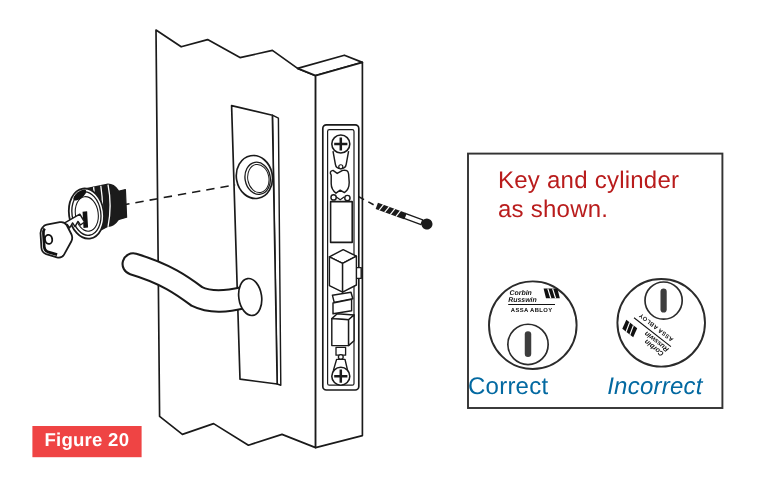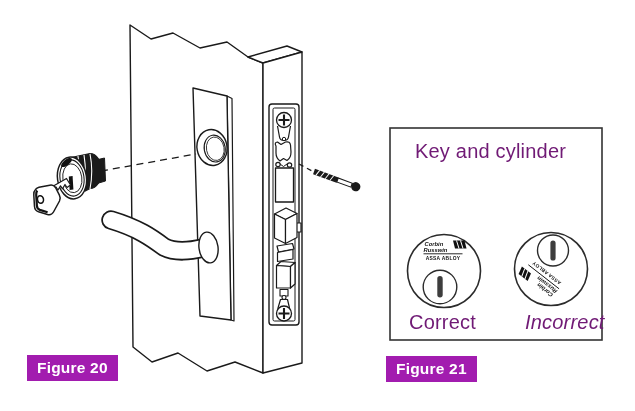--- a/index.html
+++ b/index.html
@@ -4,27 +4,27 @@
 <style>
   html,body{margin:0;padding:0;background:#ffffff;}
   #stage{
     position:relative;width:635px;height:411px;background:#ffffff;
     font-family:"Liberation Sans", sans-serif;overflow:hidden;
   }
   #art{position:absolute;left:0;top:0;z-index:1;}
   .txt{position:absolute;z-index:2;color:#111;}
   .note{
     left:415px;top:140px;font-size:20px;line-height:23.5px;
-    letter-spacing:0.2px;color:#701a75;
+    letter-spacing:0.2px;color:#b91c1c;
   }
-  .cap{font-size:20px;letter-spacing:0.2px;color:#701a75;padding-left:19px;}
+  .cap{font-size:20px;letter-spacing:0.2px;color:#0369a1;}
   #correct-cap{left:390px;top:311px;}
   #incorrect-cap{left:506px;top:311px;font-style:italic;}
   .figlabel{
-    background:#a21caf;color:#fff;font-weight:bold;font-size:15.5px;
+    background:#ef4444;color:#fff;font-weight:bold;font-size:15.5px;
     line-height:19px;padding:3px 10px 4px 10px;letter-spacing:0.2px;
   }
   #fig20{left:27px;top:355px;}
   #fig21{left:386px;top:356px;}
 </style>
 </head>
 <body>
 
 <div id="stage">
 
@@ -155,20 +155,20 @@
         <path d="M10,-10.5 L21.5,-10.5 L23.5,-2.5 L12,-2.5 Z" fill="#111111"></path>
         <path d="M13.5,-10.5 L16,-2.5 M17.5,-10.5 L20,-2.5" stroke="#ffffff" stroke-width="1" fill="none"></path>
         <path d="M-19.5,2.8 L19.5,2.8" stroke="#111111" stroke-width="0.9" fill="none"></path>
         <text x="0" y="9.3" font-size="4.9" font-weight="bold" text-anchor="middle" letter-spacing="0.3">ASSA ABLOY</text>
       </g>
     </g>
   </svg>
 
   <div class="txt note">
     <div>Key and cylinder</div>
+    <div>as shown.</div>
   </div>
 
   <div class="txt cap" id="correct-cap">Correct</div>
   <div class="txt cap" id="incorrect-cap">Incorrect</div>
 
   <div class="txt figlabel" id="fig20">Figure 20</div>
-  <div class="txt figlabel" id="fig21">Figure 21</div>
 </div>
 
 </body></html>

